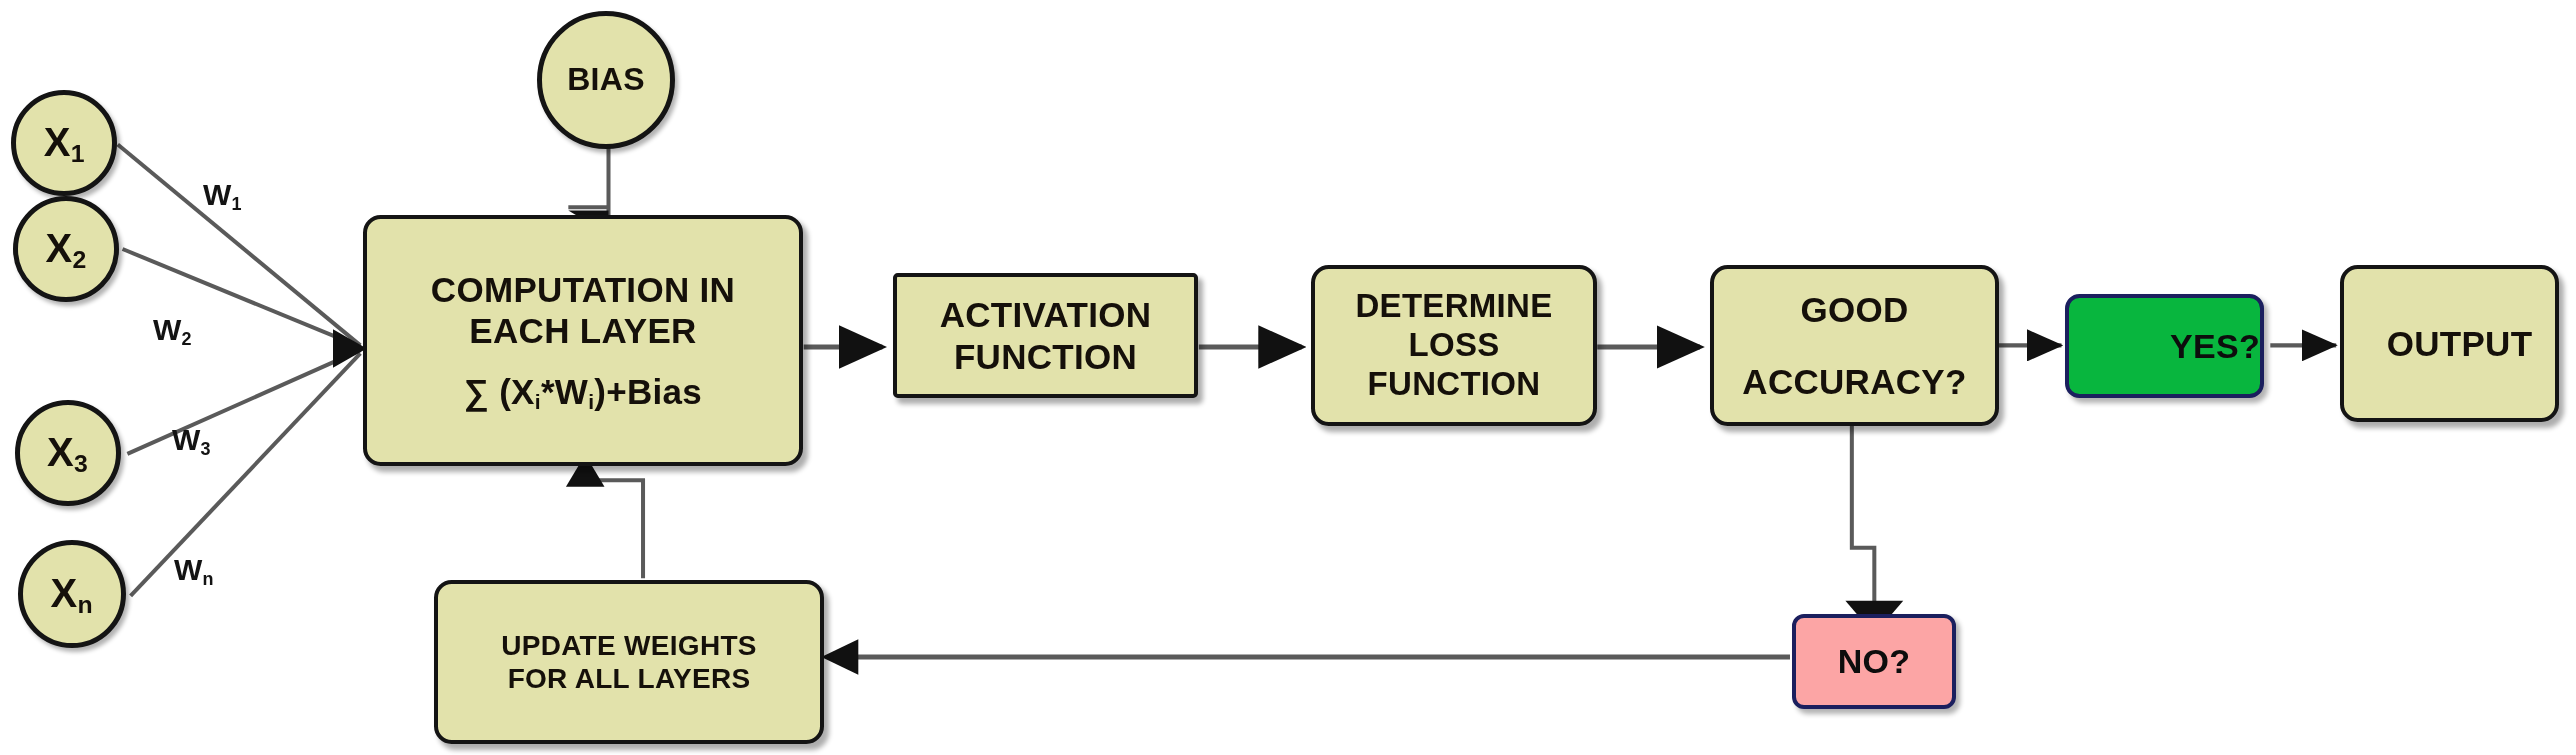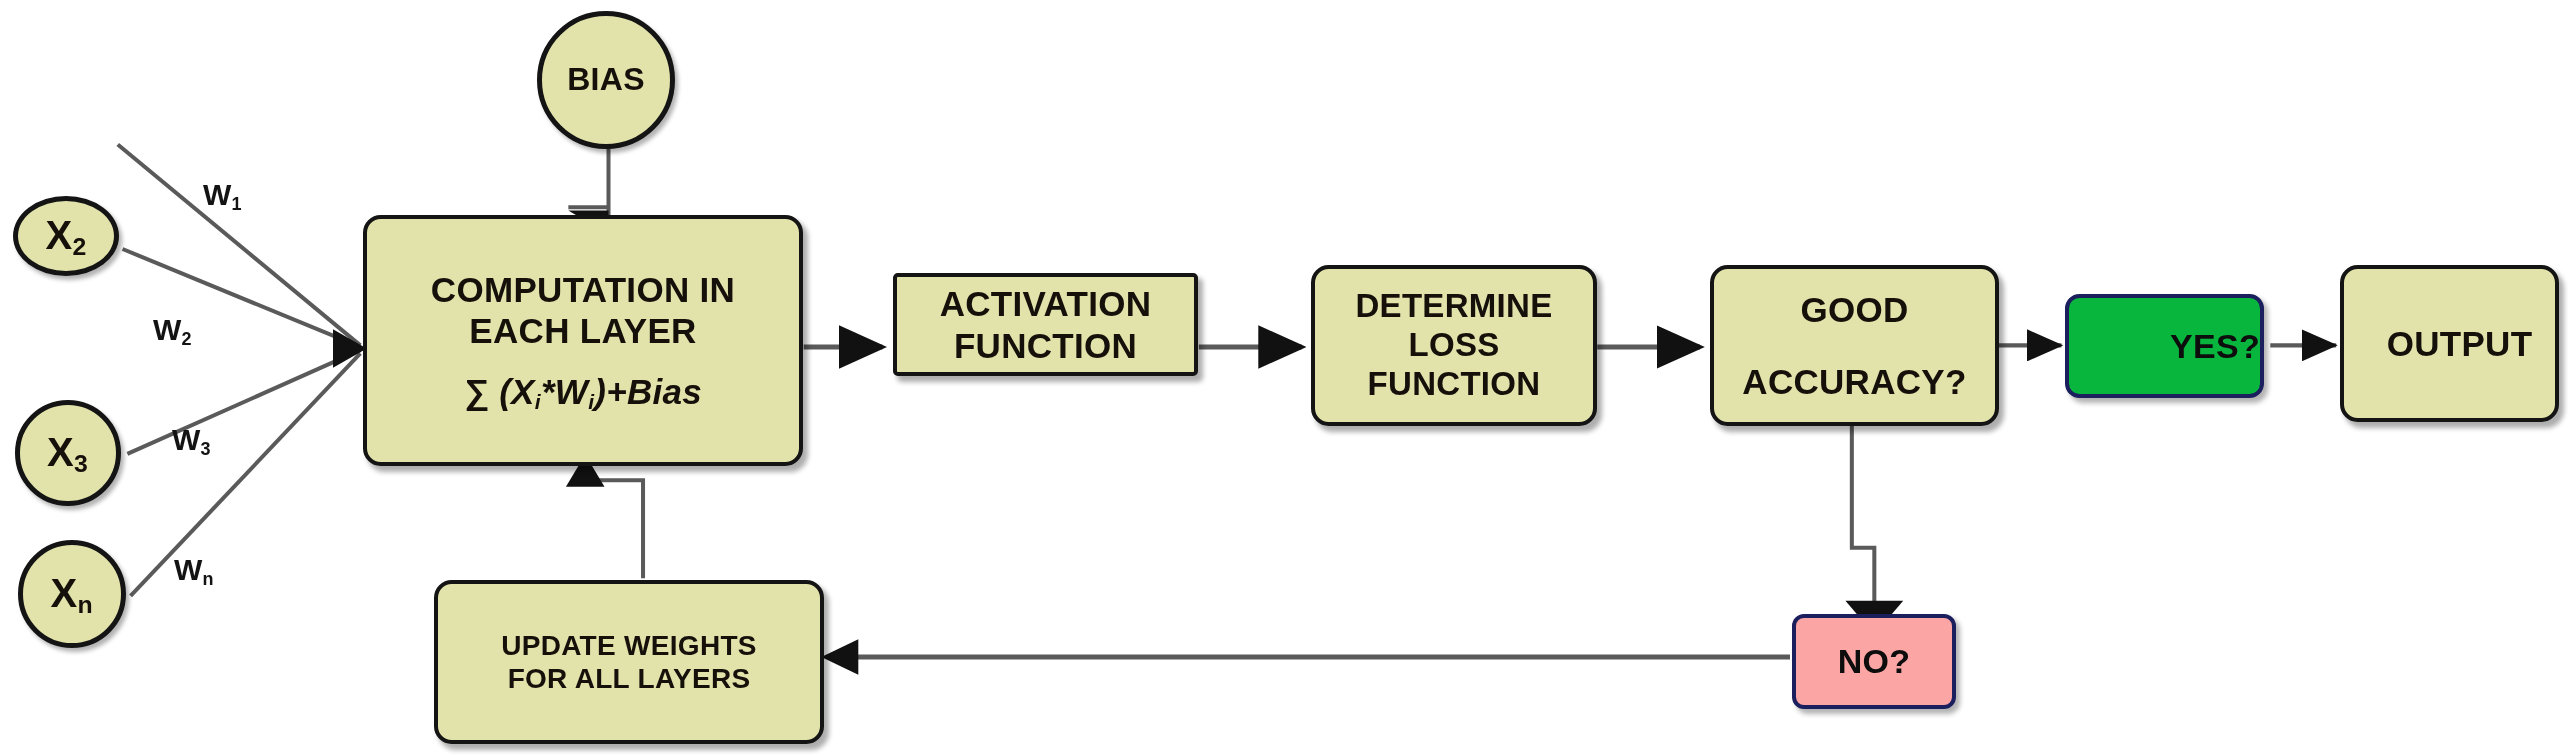--- a/index.html
+++ b/index.html
@@ -68,21 +68,20 @@
     padding: 3.2px 8px;
   }
   .rbox.sharp {
     border-radius: 4.8px;
   }
   .rbox .line { display: block; white-space: nowrap; }
   .rbox .formula {
     display: block;
     margin-top: 19px;
     white-space: nowrap;
-    font-style: italic;
   }
   .rbox .formula sub {
     font-size: 0.6em;
     vertical-align: baseline;
     position: relative;
     top: 0.25em;
   }
 
   .decision {
     border-radius: 14.5px;
@@ -151,21 +150,24 @@
     <polyline points="2305,528 2305,682 2333,682 2333,752" stroke="#5a5a5a" stroke-width="5" fill="none"></polyline>
     <path d="M2297,748 L2369,748 L2333,790 z" fill="#111111"></path>
 
     <line x1="2228" y1="818" x2="1052" y2="818" stroke="#5a5a5a" stroke-width="6"></line>
     <path d="M1068,796 L1068,840 L1022,818 z" fill="#111111"></path>
 
     <polyline points="800,720 800,598 728,598 728,592" stroke="#5a5a5a" stroke-width="5" fill="none"></polyline>
     <path d="M704,606 L752,606 L728,566 z" fill="#111111"></path>
   </svg>
 
-  <div class="node circle" style="left:13px; top:196px; width:106px; height:80px;align-items:center;">
+  <div class="node circle" style="left:11.2px; top:90px; width:106px; height:106px;">
+    <span class="lbl">X<sub>1</sub></span>
+  </div>
+  <div class="node circle" style="left:13px; top:196px; width:106px; height:106px;align-items:center;">
     <span class="lbl">X<sub>2</sub></span>
   </div>
   <div class="node circle" style="left:14.5px; top:400px; width:106px; height:106px;">
     <span class="lbl">X<sub>3</sub></span>
   </div>
   <div class="node circle" style="left:17.7px; top:540px; width:108px; height:108px;">
     <span class="lbl">X<sub>n</sub></span>
   </div>
 
   <div class="wlabel" style="left:203px; top:178px;">W<sub>1</sub></div>
@@ -176,21 +178,21 @@
   <div class="node circle" style="left:537px; top:11.2px; width:138px; height:138px;">
     <span class="lbl" style="font-size:32px;">BIAS</span>
   </div>
 
   <div class="node rbox" style="left:363px; top:215px; width:440px; height:251px;">
     <span class="line">COMPUTATION IN</span>
     <span class="line">EACH LAYER</span>
     <span class="formula">∑ (X<sub>i</sub>*W<sub>i</sub>)+Bias</span>
   </div>
 
-  <div class="node rbox sharp" style="left:893px; top:273px; width:305px; height:103px;">
+  <div class="node rbox sharp" style="left:893px; top:273px; width:305px; height:125px;">
     <span class="line">ACTIVATION</span>
     <span class="line">FUNCTION</span>
   </div>
 
   <div class="node rbox" style="left:1311px; top:265px; width:286px; height:161px; font-size:33px;">
     <span class="line">DETERMINE</span>
     <span class="line">LOSS</span>
     <span class="line">FUNCTION</span>
   </div>
 

